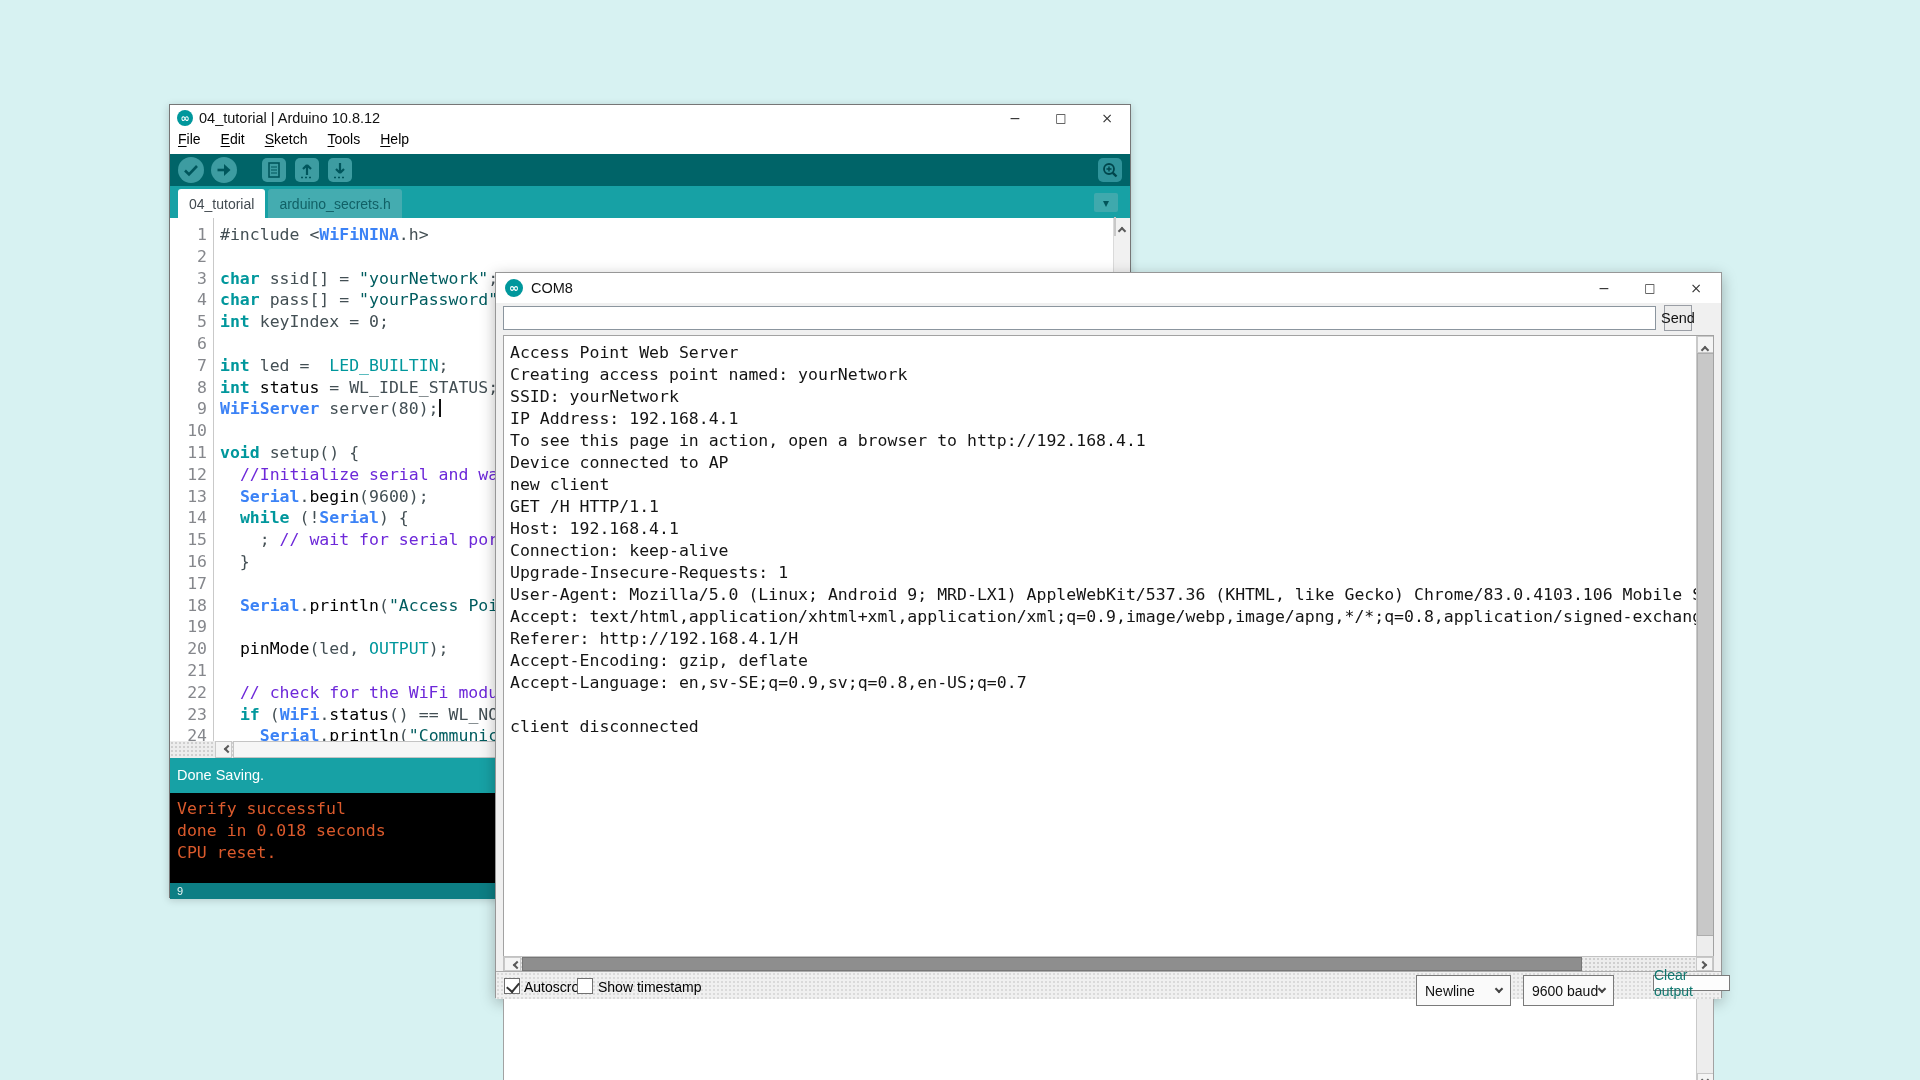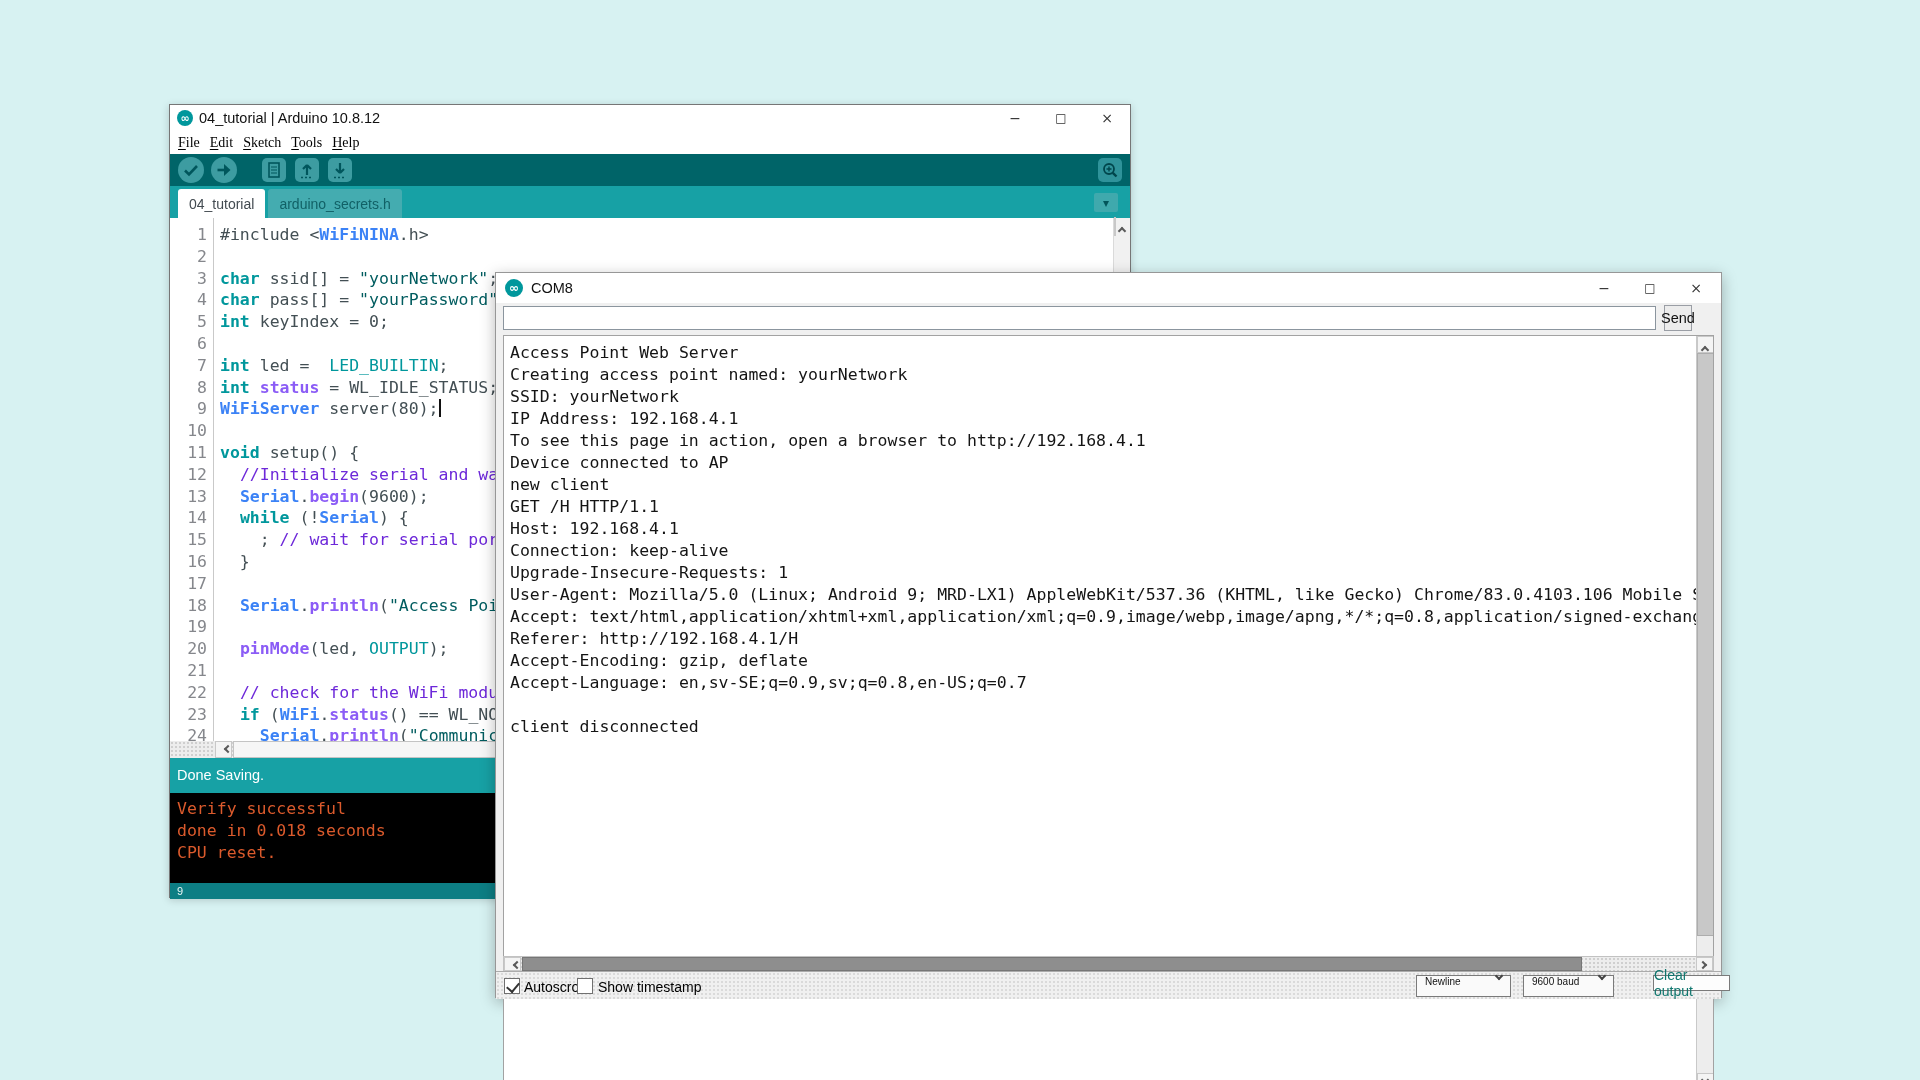--- a/index.html
+++ b/index.html
@@ -11,21 +11,21 @@
   .aw { position:absolute; left:169px; top:104px; width:962px; height:794px;
         background:#fff; border:1px solid #767676; z-index:1; box-shadow:0 2px 8px rgba(0,0,0,.18); }
   .aw-titlebar { position:absolute; left:0; top:0; width:100%; height:26px; background:#fff;
         display:flex; align-items:center; padding-left:7px; gap:6px; }
   .title-text { font-size:14.5px; color:#111; }
   .win-controls { position:absolute; right:0; top:0; height:26px; width:138px; display:flex; }
   .win-btn { width:46px; height:26px; display:flex; align-items:center; justify-content:center;
         font-size:14px; color:#333; font-family:"DejaVu Sans",sans-serif; }
   .win-btn.max { font-size:12px; }
   .aw-menubar { position:absolute; left:0; top:26px; width:100%; height:23px; background:#fff;
-        display:flex; align-items:center; padding-left:8px; gap:10px; font-size:14px; color:#000;font-family:Liberation Serif, serif; }
+        display:flex; align-items:flex-start; padding-left:8px; gap:20px; font-size:14px; color:#000; }
   .menu-item u { text-underline-offset:2px; }
   .aw-toolbar { position:absolute; left:0; top:49px; width:100%; height:32px; background:#006468;
         display:flex; align-items:center; padding-left:8px; gap:7px; }
   .tb-btn { width:26px; height:26px; display:block; }
   .tb-gap { width:10px; }
   .sm-btn { position:absolute; right:7px; top:3px; width:26px; height:26px; }
   .aw-tabstrip { position:absolute; left:0; top:81px; width:100%; height:32px; background:#17A1A5;text-align:center; }
   .tab-list { position:absolute; left:8px; bottom:0; display:flex; align-items:flex-end; gap:3px; }
   .tab { height:29px; padding:0 11px; display:flex; align-items:center; font-size:14px;
         border-radius:3px 3px 0 0; background:#44ACB0; color:#116166; white-space:nowrap; }
@@ -36,21 +36,21 @@
   .aw-editor { position:absolute; left:0; top:113px; width:960px; height:523px; background:#fff; overflow:hidden; }
   .code-lines { padding-top:6px; }
   .code-line { display:flex; height:21.8px; line-height:21.8px; font-family:"DejaVu Sans Mono",monospace;
         font-size:16.5px; white-space:pre; }
   .line-num { width:43px; padding-right:6px; text-align:right; color:#85878C; flex:none; }
   .line-text { padding-left:7px; }
   .gutter-sep { position:absolute; left:43px; top:0; bottom:0; width:1px; background:#C9C9C9; }
   .tok-base { color:#434F54; }
   .tok-kw { color:#00979C; font-weight:bold; }
   .tok-lit { color:#00979C; }
-  .tok-fn { color:#8b5cf6;font-weight:bold; }
+  .tok-fn { color:#000000; }
   .tok-cls { color:#3b82f6; font-weight:bold; }
   .tok-str { color:#005C5F; }
   .tok-com { color:#6d28d9; }
   .caret { display:inline-block; width:2px; height:18px; background:#111; vertical-align:-3px; }
 
   .ed-vscroll { position:absolute; right:0; top:113px; width:17px; height:523px; background:#F1F1F1; border-left:1px solid #DADADA; }
   .scroll-btn { width:17px; height:17px; background:#F4F4F4; border:1px solid #C8C8C8; position:relative; }
   .aw-hscroll { position:absolute; left:0; top:636px; width:960px; height:17px; background:#EDEDED;
         background-image:radial-gradient(circle,#CFCFCF 1px,transparent 1.2px); background-size:4px 4px; }
   .aw-hscroll .scroll-btn { position:absolute; left:45px; top:0; }
@@ -101,22 +101,22 @@
   .sw-hscroll .scroll-btn { height:14px; }
   .sw-h-thumb { position:absolute; left:18px; top:0; width:1060px; height:14px; background:#8E8E8E; border:1px solid #767676; }
 
   .sw-bottombar { position:absolute; left:0; top:698px; width:100%; height:28px; background:#F0F0F0;
         background-image:radial-gradient(circle,#DADADA 1px,transparent 1.2px); background-size:4px 4px;
         border-top:1px solid #ABABAB; }
   .cb { position:absolute; top:6px; width:16px; height:16px; background:#fff; border:1px solid #707070; }
   .cb.checked::after { content:''; position:absolute; left:4px; top:1px; width:6px; height:10px;
         border-right:2px solid #333; border-bottom:2px solid #333; transform:rotate(40deg); }
   .cb-label { position:absolute; top:7px; font-size:14px; color:#000; }
-  .sw-select { position:absolute; top:3px; height:22px; background:#FAFAFA; border:1px solid #7A7A7A;
-        font-size:10px; color:#111; display:flex; align-items:flex-start; padding:0 8px; justify-content:space-between; }
+  .sw-select { position:absolute; top:3px; height:31px; background:#FAFAFA; border:1px solid #7A7A7A;
+        font-size:14px; color:#111; display:flex; align-items:center; padding:0 8px; justify-content:space-between; }
   .sw-select .chev { width:6px; height:6px; border-color:#444; transform:rotate(45deg); margin-top:-3px; }
   .sw-clear { position:absolute; top:3px; left:1130px; width:77px; height:16px; background:#FDFDFD;
         border:1px solid #7A7A7A; font-size:14px; color:#0f766e; display:flex; align-items:center; justify-content:center;margin-left:27px; }
 
   .logo { width:16px; height:16px; border-radius:50%; background:#00979C; color:#fff; font-size:11px;
         font-weight:bold; display:flex; align-items:center; justify-content:center; flex:none;
         font-family:"DejaVu Sans",sans-serif; }
   .sw .logo { width:18px; height:18px; font-size:12px; }
 </style>
 </head>

